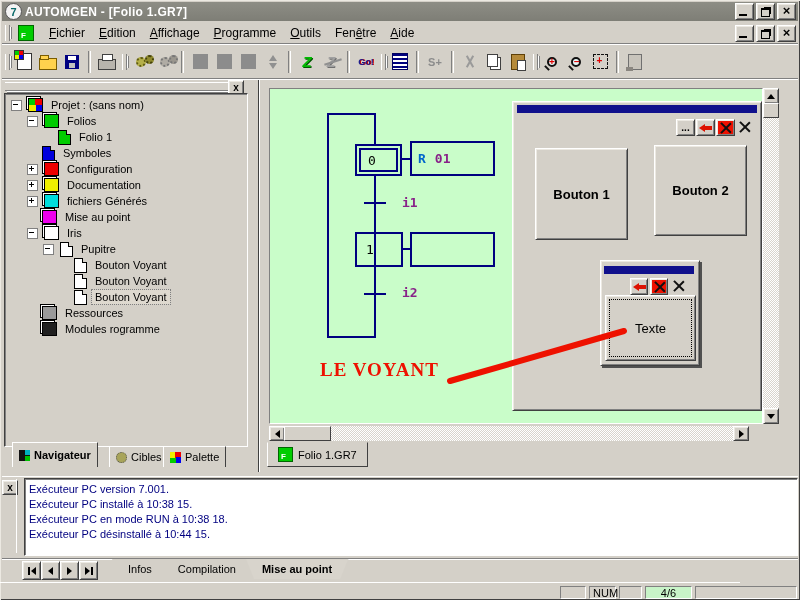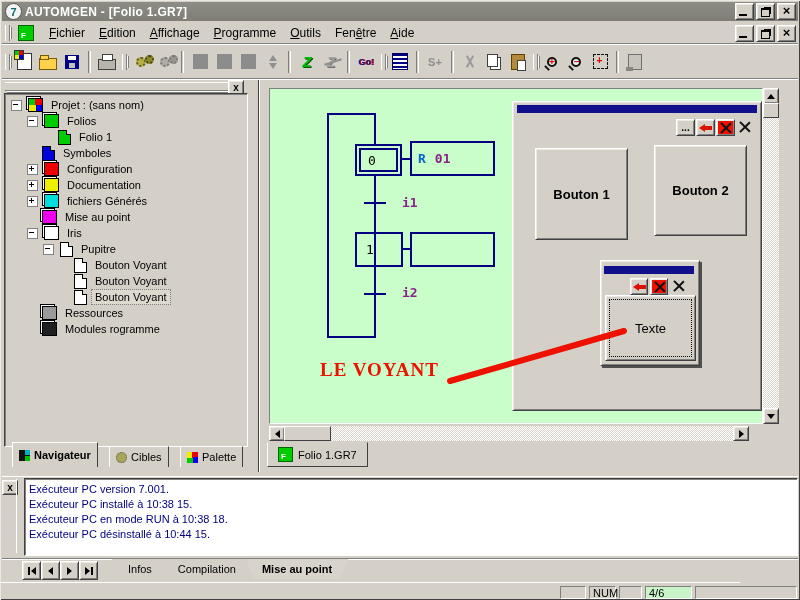--- a/index.html
+++ b/index.html
@@ -362,21 +362,21 @@
       </div>
     </div>
     <div class="sidetab active" style="left:10px;top:362px;">
       <span class="nav-ico"></span>
       <span>Navigateur</span>
     </div>
     <div class="sidetab" style="left:107px;top:366px;">
       <span class="gear-ico"></span>
       <span>Cibles</span>
     </div>
-    <div class="sidetab" style="left:178px;top:366px;">
+    <div class="sidetab" style="left:161px;top:366px;">
       <span class="pal-ico"></span>
       <span>Palette</span>
     </div>
   </div>
 
   <div id="workspace">
     <div id="canvas">
 
       <div class="gline" style="left:57px;top:24px;width:2px;height:225px;"></div>
       <div class="gline" style="left:57px;top:24px;width:48px;height:2px;"></div>
@@ -519,19 +519,19 @@
         <span>Mise au point</span>
       </div>
   </div>
 
   <div id="statusbar">
     <div class="scell" style="left:560px;width:26px;"></div>
     <div class="scell" style="left:589px;width:27px;">
         <span>NUM</span>
       </div>
     <div class="scell" style="left:619px;width:23px;"></div>
-    <div class="scell" style="left:645px;width:47px;background:#c8f4c8;">
+    <div class="scell" style="left:645px;width:47px;background:#c8f4c8;justify-content:center;">
         <span>4/6</span>
       </div>
     <div class="scell" style="left:695px;width:102px;"></div>
   </div>
 
 </div>
 
 </body></html>

